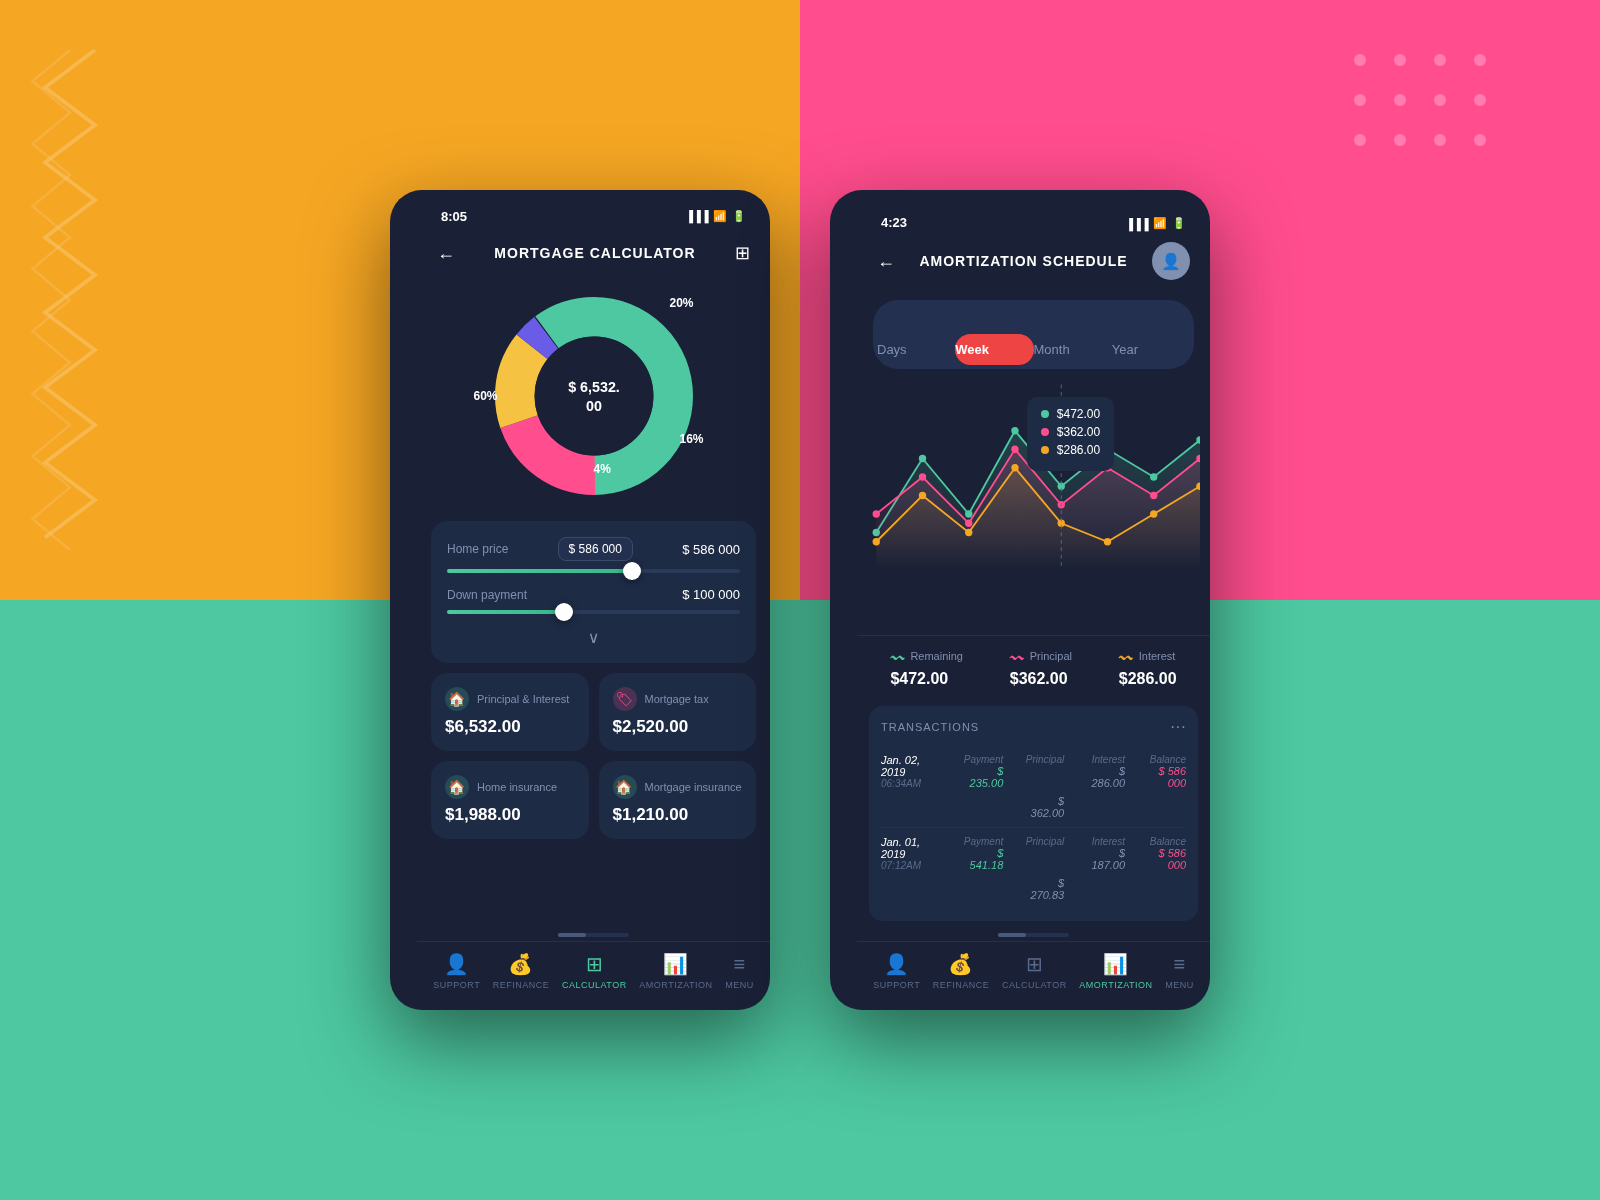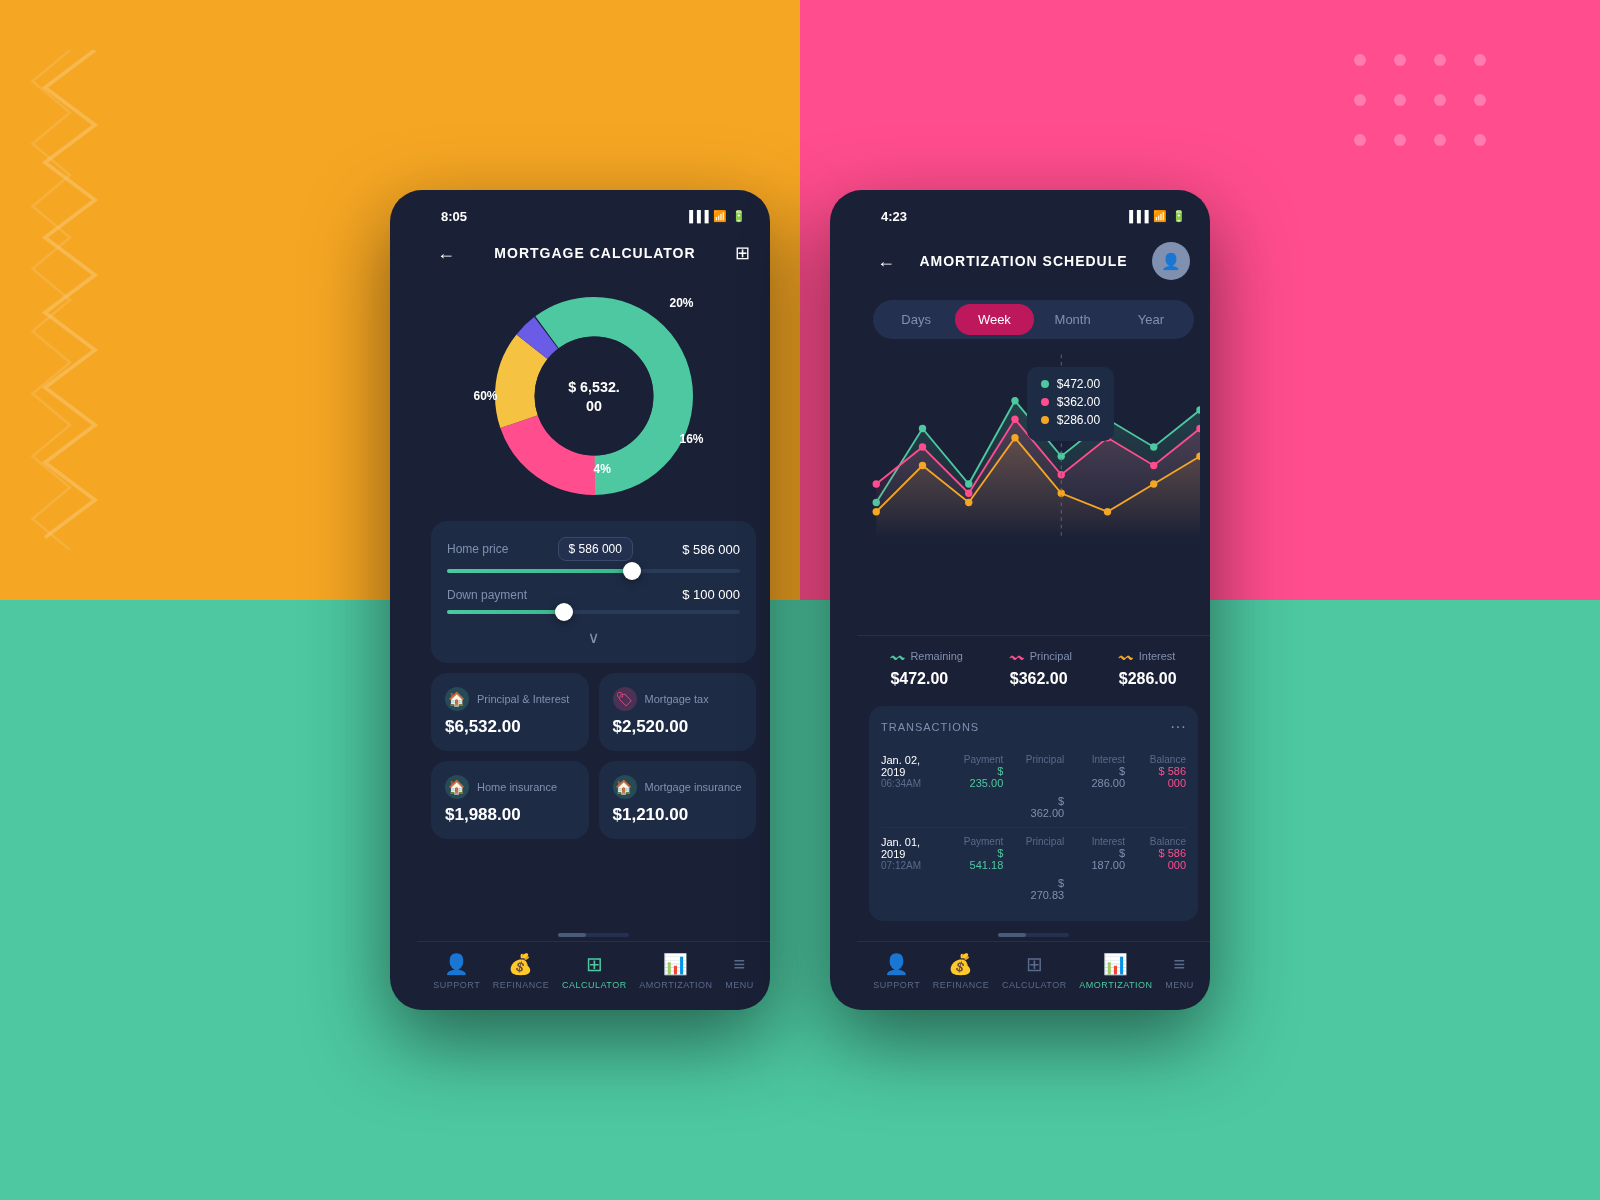--- a/index.html
+++ b/index.html
@@ -281,44 +281,44 @@
     .nav-icon.active { color: #4DC8A0; }
     .nav-label {
       font-size: 9px;
       color: #5a6a8a;
       letter-spacing: 0.5px;
       text-transform: uppercase;
     }
     .nav-label.active { color: #4DC8A0; }
 
     
-    .phone2 .status-bar { padding-top: 12px; }
+    .phone2 .status-bar { padding-top: 12px; align-items: flex-end; }
 
     
     .period-tabs {
       display: flex;
       background: #243050;
       border-radius: 25px;
       margin: 8px 16px;
       padding: 4px;
       flex-shrink: 0;
     }
     .period-tab {
       flex: 1;
-      text-align: center;
       padding: 8px 0;
       border-radius: 20px;
       color: #8090b0;
       font-size: 13px;
       cursor: pointer;
+      margin-top: 30px;
     }
     .period-tab.active {
-      background: #be185d;
-      color: white;
-      font-weight: 400;
+      background: #ef4444;
+      color: white;
+      font-weight: 700;
     }
 
     
     .chart-area {
       flex: 1;
       position: relative;
       margin: 0 10px;
       min-height: 0;
     }
 
@@ -413,20 +413,21 @@
       color: #8090b0;
       font-size: 16px;
     }
 
     .transaction-row {
       display: grid;
       grid-template-columns: 1.5fr 1fr 1fr 1fr 1fr;
       gap: 20px;
       padding: 8px 0;
       border-bottom: 1px solid #243050;
+      font-style: italic;
     }
     .transaction-row:last-child { border-bottom: none; }
     .tx-date { color: white; font-size: 11px; }
     .tx-time { color: #5a6a8a; font-size: 10px; }
     .tx-col-header { color: #5a6a8a; font-size: 10px; text-align: right; }
     .tx-payment { color: #4DC8A0; font-size: 11px; text-align: right; }
     .tx-principal { color: #8090b0; font-size: 11px; text-align: right; margin-top: 30px; }
     .tx-interest { color: #8090b0; font-size: 11px; text-align: right; }
     .tx-balance { color: #FF4D8D; font-size: 11px; text-align: right; }
 

